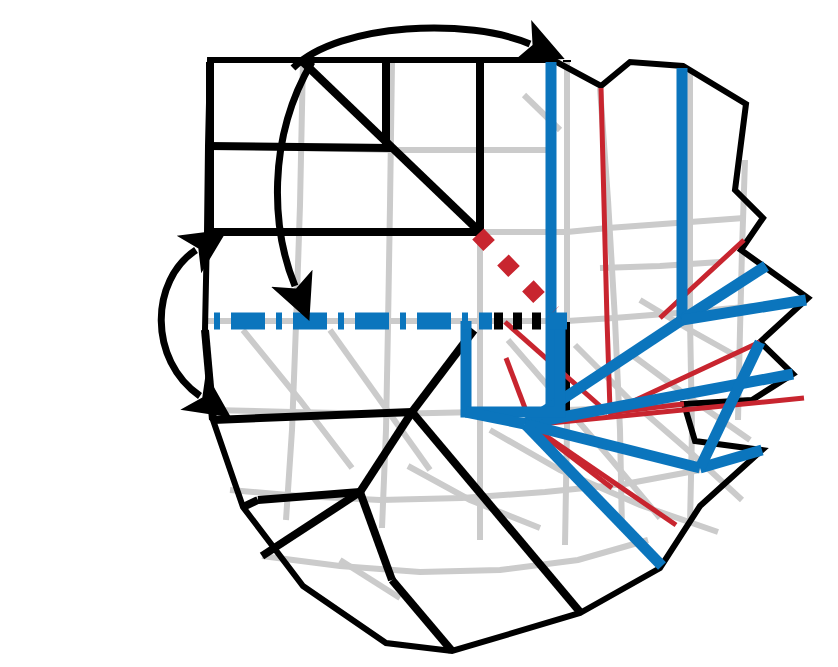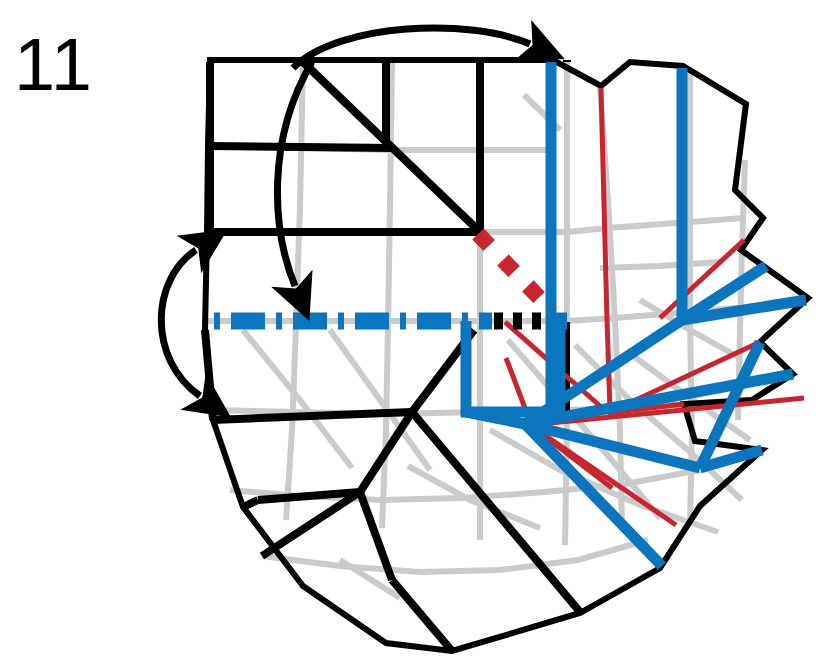--- a/index.html
+++ b/index.html
@@ -36,21 +36,20 @@
     color: #000000;
     letter-spacing: 1px;
     user-select: none;
   }
 </style>
 </head>
 <body>
 
 <div id="figure-root">
 
-  <div class="step-label">11</div>
 
   <svg id="figure-svg" viewBox="0 0 838 667" xmlns="http://www.w3.org/2000/svg">
 
     <defs>
       <marker id="ah" markerWidth="7" markerHeight="7" refX="1.2" refY="3.2" orient="auto" markerUnits="strokeWidth">
         <path d="M0,0 L6.6,3.2 L0,6.4 L1.6,3.2 Z" fill="#000000"></path>
       </marker>
       <marker id="ah2" markerWidth="7" markerHeight="7" refX="1.2" refY="3.2" orient="auto" markerUnits="strokeWidth">
         <path d="M0,0 L6.6,3.2 L0,6.4 L1.6,3.2 Z" fill="#000000"></path>
       </marker>

